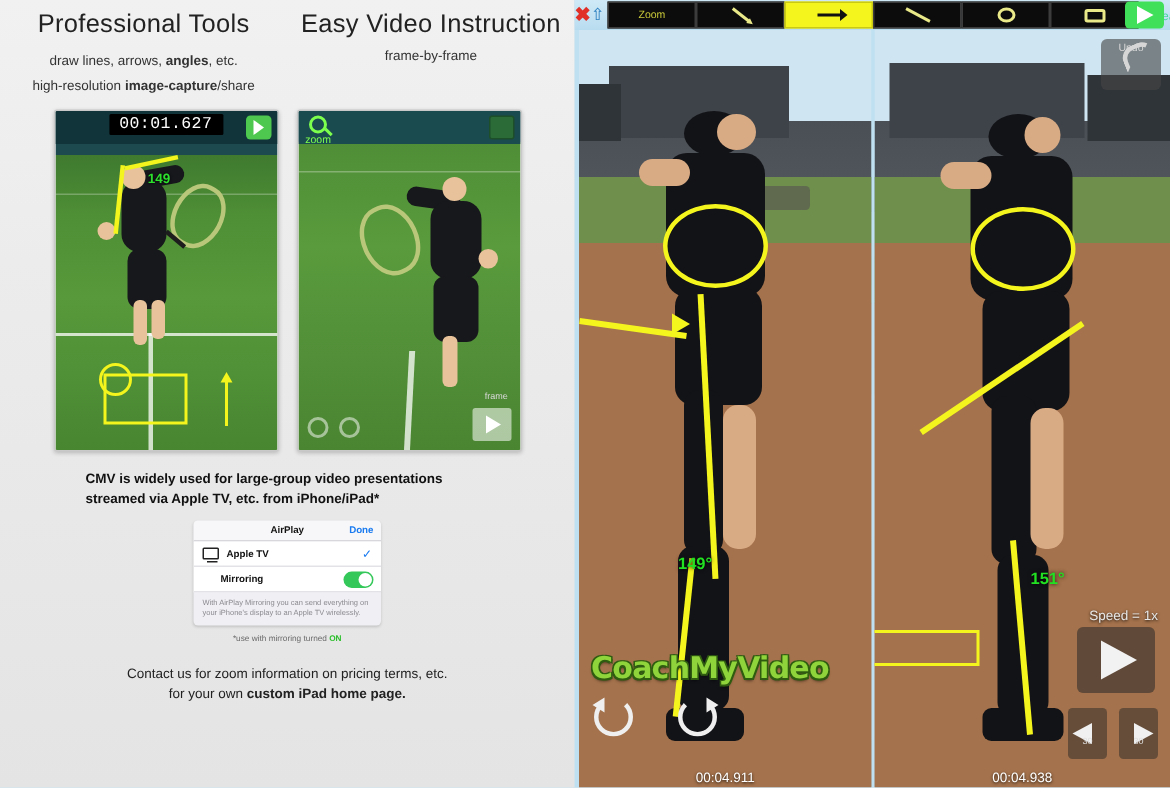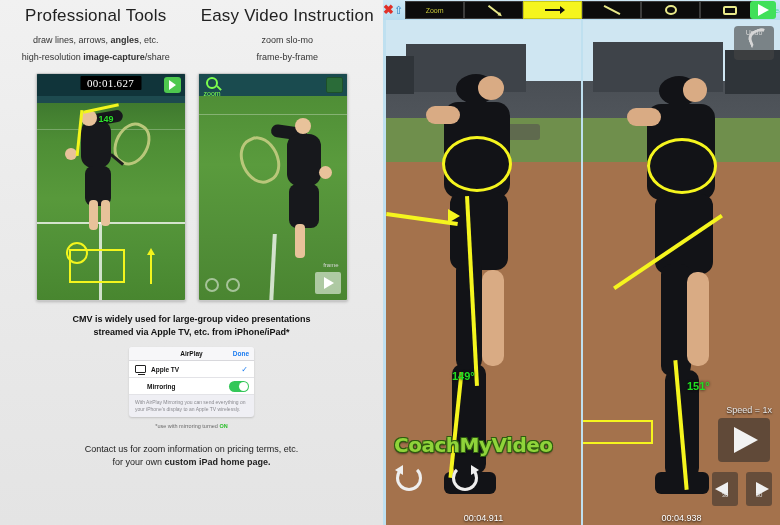--- a/index.html
+++ b/index.html
@@ -49,21 +49,21 @@
     position:absolute; background:rgba(255,255,255,.75);
   }
 
   .hdr-bar {
     position:absolute; left:0; right:0; top:0; height:22px;
     background:#10343a;
   }
   .timer {
     position:absolute; left:50%; top:2px; transform:translateX(-50%);
     background:#000; color:#fff; font-size:11px; padding:1px 7px;
-    font-family:Liberation Serif, serif; letter-spacing:.3px;
+    font-family:Liberation Mono, monospace; letter-spacing:.3px;
     border-radius:1px;
   }
   .hdr-play {
     position:absolute; right:4px; top:3px; width:17px; height:16px;
     background:#4ec84e; border-radius:3px;
   }
   .hdr-play:after{
     content:""; position:absolute; left:5px; top:3px;
     border-left:7px solid #fff; border-top:5px solid transparent; border-bottom:5px solid transparent;
   }
@@ -115,21 +115,21 @@
   .phone-scrub{
     position:absolute; left:6px; bottom:8px; display:flex; gap:7px; opacity:.5;
   }
   .scrub-ic{ width:14px; height:14px; border:2px solid #fff; border-radius:50%; }
   .frame-lbl{
     position:absolute; right:8px; bottom:32px; color:#d8d8d8; font-size:6px;
   }
 
   
   .cmv-caption{
-    margin-top:12px; text-align:center; font-size:9px; font-weight:700; color:#111;
+    margin-top:12px; text-align:left; font-size:9px; font-weight:700; color:#111;
     line-height:13px; padding:0 57px;
   }
 
   
   .airplay-wrap{ margin-top:8px; display:flex; justify-content:center; }
   .airplay{
     width:125px; background:#efeff4; border-radius:3px; overflow:hidden;
     box-shadow:0 1px 2px rgba(0,0,0,.16); padding-bottom:4px;
   }
   .ap-head{
@@ -321,21 +321,20 @@
         <div class="head-title">Professional Tools</div>
         <div class="head-sub">
           <span>draw lines, arrows, </span><b>angles</b><span>, etc.</span>
         </div>
         <div class="head-sub second">
           <span>high-resolution </span><b>image-capture</b><span>/share</span>
         </div>
       </div>
       <div class="head-col">
         <div class="head-title">Easy Video Instruction</div>
-        <div class="head-sub">zoom   slo-mo</div>
         <div class="head-sub second">frame-by-frame</div>
       </div>
     </div>
 
     <div class="phones">
 
       <div class="phone">
         <div class="vidarea">
           <div class="grass"></div>
           <div class="grass-line" style="left:0;right:0;top:148px;height:2px"></div>

